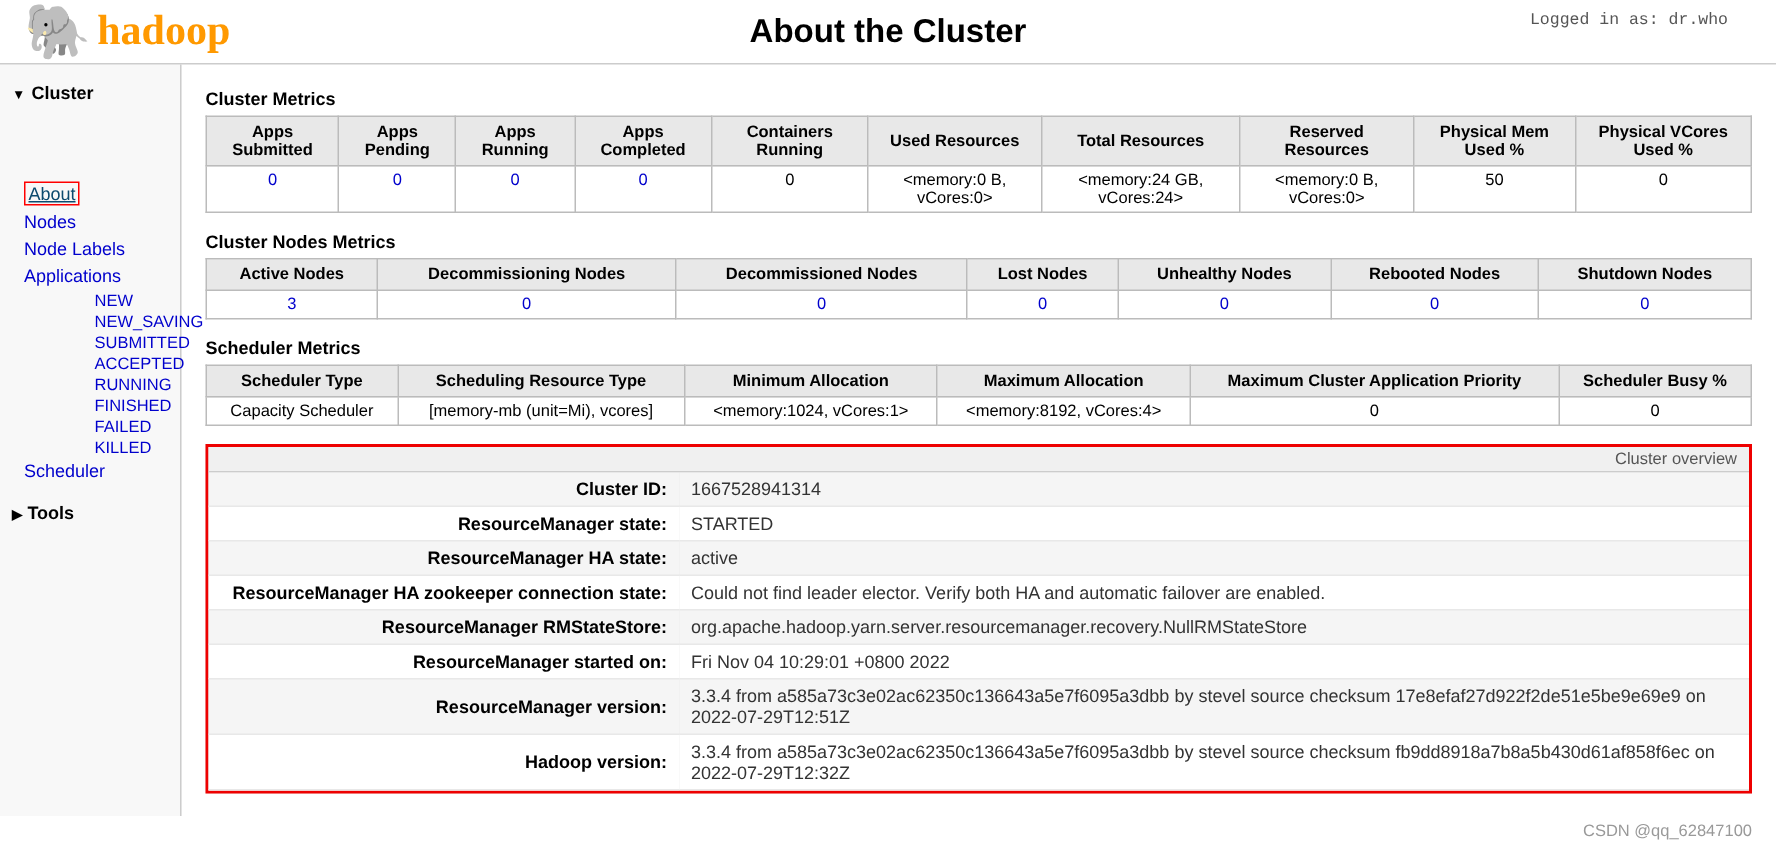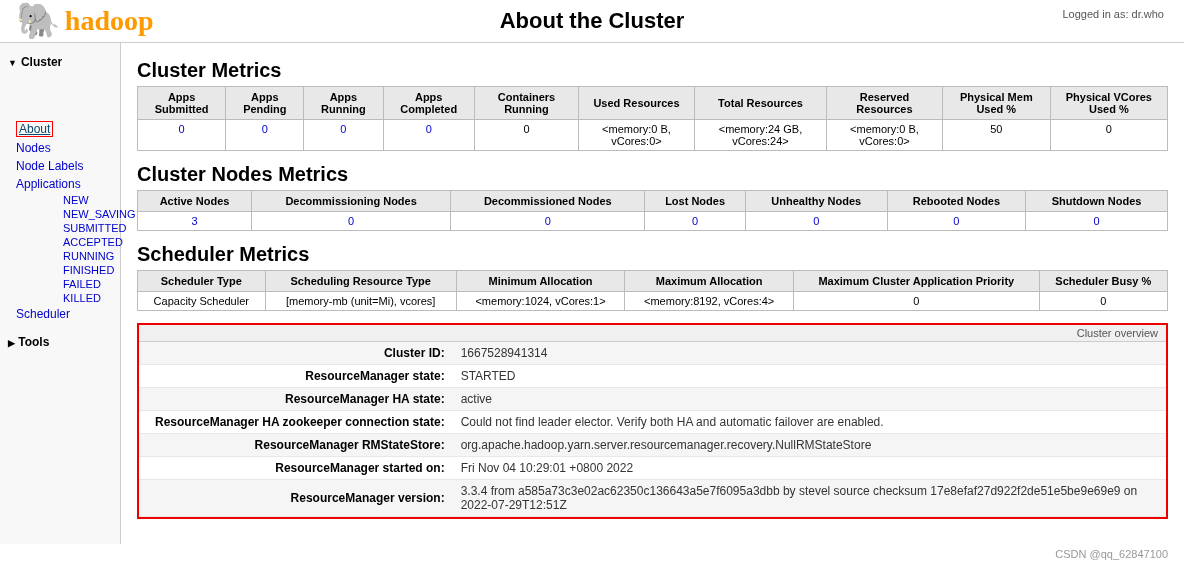--- a/index.html
+++ b/index.html
@@ -5,41 +5,41 @@
     * { box-sizing: border-box; margin: 0; padding: 0; }
     body { font-family: Arial, sans-serif; font-size: 12px; background: #fff; color: #000; }
     
     
     #header { display: flex; align-items: center; justify-content: center; padding: 8px 16px; border-bottom: 1px solid #ccc; position: relative; }
     #header .logo-area { position: absolute; left: 16px; display: flex; align-items: center; gap: 4px; }
     #header .logo-elephant { font-size: 36px; }
     #header .logo-text { font-size: 28px; font-weight: bold; color: #f90; font-family: Georgia, serif; }
     #header .logo-text span { color: #000; }
     #header .page-title { font-size: 22px; font-weight: bold; }
-    #header .logged-in { position: absolute; right: 20px; top: 8px; font-size: 11px; color: #555; }
+    #header .logged-in { position: absolute; right: 32px; top: 8px; font-size: 11px; color: #555; font-family: Liberation Mono, monospace; }
 
     
     #main-layout { display: flex; min-height: calc(100vh - 60px); }
 
     
     #sidebar { width: 121px; border-right: 1px solid #ccc; padding: 8px 0; font-size: 12px; background: #f8f8f8; }
     .sidebar-section { margin-bottom: 8px; }
     .sidebar-section-title { font-weight: bold; padding: 4px 8px; cursor: pointer; display: flex; align-items: center; gap: 4px; }
     .sidebar-item { padding: 2px 16px; }
     .sidebar-item a { color: #00c; text-decoration: none; font-size: 12px; }
     .sidebar-item.active a { color: #0c4a6e; text-decoration: underline; border: 1px solid red; display: inline-block; padding: 0 2px; margin-top: 46px; }
     .sidebar-sub { padding-left: 24px; }
     .sidebar-sub a { color: #00c; text-decoration: none; font-size: 11px; margin-left: 39px; }
     .sidebar-tools { padding: 4px 8px; font-weight: bold; cursor: pointer; }
 
     
     #content { flex: 1; padding: 8px 16px; overflow: auto; }
 
     
-    .section-title { font-size: 20px; font-weight: bold; margin: 8px 0 4px 0; }
+    .section-title { font-size: 12px; font-weight: bold; margin: 8px 0 4px 0; }
 
     
     .metrics-table { border-collapse: collapse; width: 100%; font-size: 11px; margin-bottom: 12px; }
     .metrics-table th { background: #e8e8e8; border: 1px solid #bbb; padding: 4px 6px; text-align: center; font-weight: bold; }
     .metrics-table td { border: 1px solid #bbb; padding: 3px 6px; text-align: center; vertical-align: top; }
     .metrics-table td a { color: #00c; text-decoration: none; }
 
     
     #cluster-overview { border: 2px solid #e00; padding: 0; margin-top: 8px; background: #e5e5e5; }
     #cluster-overview-header { text-align: right; background: #f0f0f0; border-bottom: 1px solid #ccc; padding: 2px 8px; font-size: 11px; color: #555; }
@@ -220,20 +220,24 @@
               <td class="value">org.apache.hadoop.yarn.server.resourcemanager.recovery.NullRMStateStore</td>
             </tr>
             <tr>
               <td class="label">ResourceManager started on:</td>
               <td class="value">Fri Nov 04 10:29:01 +0800 2022</td>
             </tr>
             <tr>
               <td class="label">ResourceManager version:</td>
               <td class="value">3.3.4 from a585a73c3e02ac62350c136643a5e7f6095a3dbb by stevel source checksum 17e8efaf27d922f2de51e5be9e69e9 on 2022-07-29T12:51Z</td>
             </tr>
+            <tr>
+              <td class="label">Hadoop version:</td>
+              <td class="value">3.3.4 from a585a73c3e02ac62350c136643a5e7f6095a3dbb by stevel source checksum fb9dd8918a7b8a5b430d61af858f6ec on 2022-07-29T12:32Z</td>
+            </tr>
           </tbody>
       </table>
     </div>
 
   </div>
 </div>
 
 <div id="footer">
   <span>CSDN @qq_62847100</span>
 </div>

